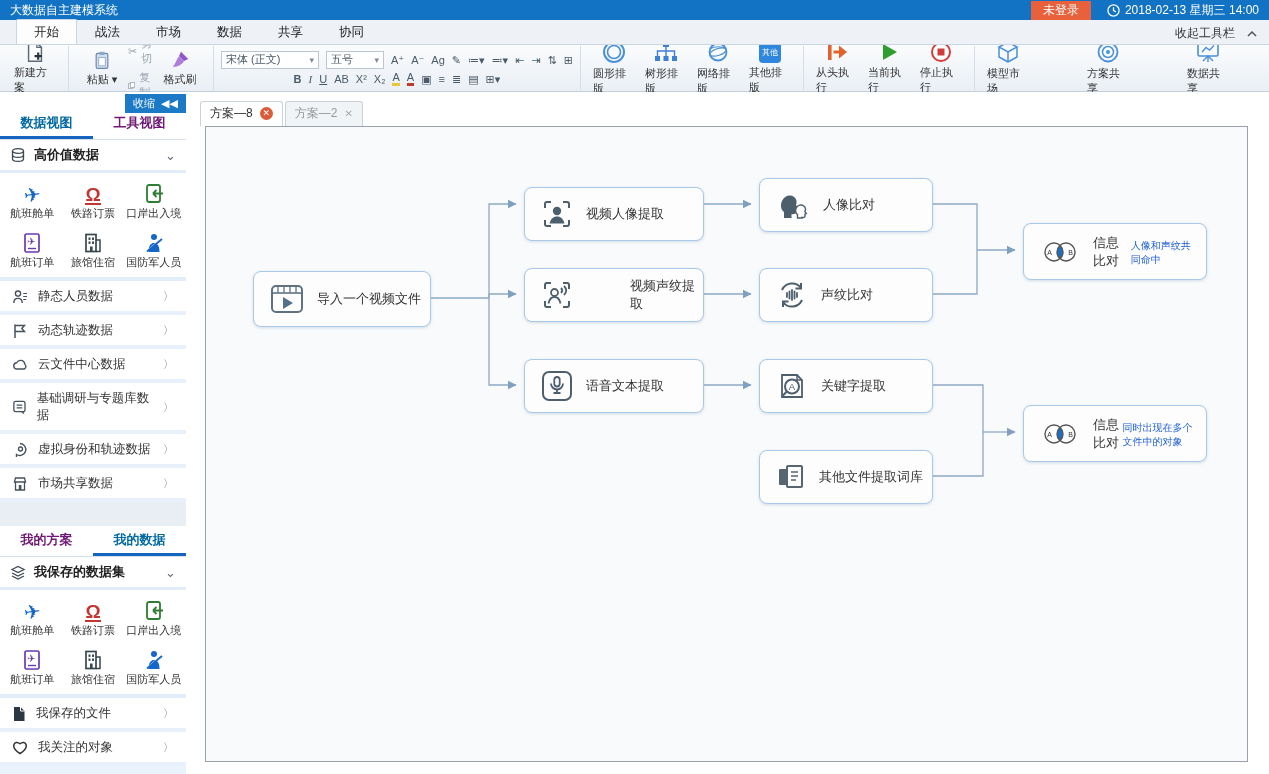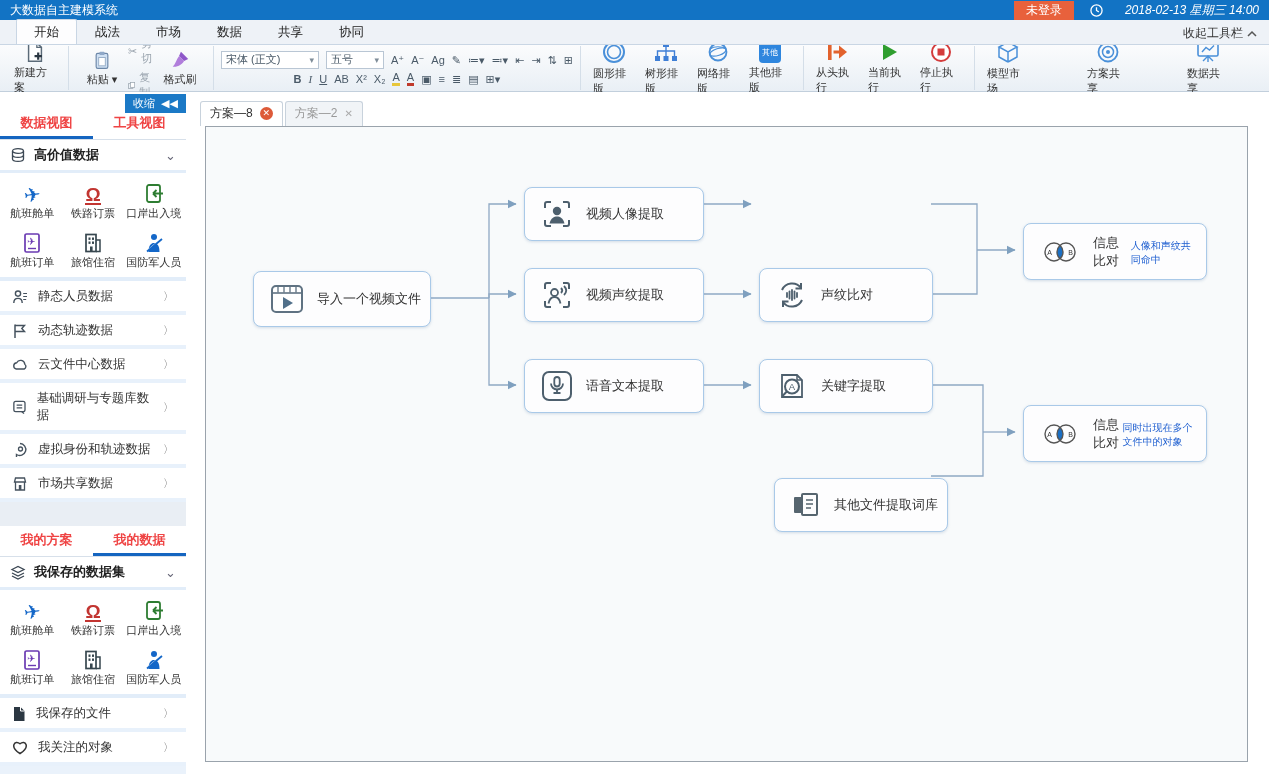--- a/index.html
+++ b/index.html
@@ -1,26 +1,26 @@
 <!DOCTYPE html>
 <html><head>
 <meta charset="utf-8">
 <style>
   html,body{margin:0;padding:0;}
   body{width:1269px;height:774px;font-family:"Liberation Sans","DejaVu Sans",sans-serif;background:#fff;overflow:hidden;position:relative;font-size:12px;color:#333;}
   
   .titlebar{height:20px;background:#1273c4;color:#fff;display:flex;align-items:center;padding:0 10px;font-size:12px;}
   .titlebar .title{flex:1;}
   .badge{background:#e8613c;color:#fff;padding:1px 12px;margin-right:16px;}
-  .clock{display:flex;align-items:center;gap:22px;font-style:italic;}
+  .clock{display:flex;align-items:center;gap:5px;}
   
   .menubar{height:24px;background:#eef2f7;border-bottom:1px solid #c9d6e4;display:flex;align-items:flex-end;padding-left:16px;position:relative;}
   .menu-tab{padding:4px 17px 3px;font-size:12.5px;color:#222;cursor:default;border:1px solid transparent;border-bottom:none;}
   .menu-tab.active{background:#fdfdfe;border-color:#c9d6e4;border-radius:2px 2px 0 0;}
-  .collapse-toolbar{position:absolute;right:12px;top:5px;font-size:12px;color:#333;display:flex;gap:4px;align-items:center;}
+  .collapse-toolbar{position:absolute;right:12px;top:5px;font-size:12px;color:#333;display:flex;gap:12px;align-items:center;}
   
   .ribbon{height:44px;background:linear-gradient(#fbfcfd,#e9eff5);border-bottom:1px solid #c2cfdc;display:flex;align-items:stretch;padding:1px 2px;}
   .rgroup{display:flex;align-items:center;padding:0 7px;border-right:1px solid #d4dee8;}
   .big-btn{display:flex;flex-direction:column;align-items:center;justify-content:center;gap:2px;padding:0 5px;font-size:11px;color:#333;min-width:42px;}
   .big-btn svg{display:block;}
   .stack{display:flex;flex-direction:column;justify-content:center;gap:4px;}
   .small-btn{display:flex;align-items:center;gap:4px;font-size:11px;color:#9aa4ae;}
   .font-group{display:flex;flex-direction:column;justify-content:center;gap:3px;}
   .font-row{display:flex;align-items:center;gap:7px;font-size:11px;color:#4a5a68;}
   .dd{border:1px solid #b9c6d4;background:#fff;height:16px;display:flex;align-items:center;justify-content:space-between;padding:0 4px;width:88px;font-size:11px;}
@@ -34,22 +34,22 @@
   .g.hl{border-bottom:3px solid #e7c63a;line-height:11px;}
   .rail{color:#c23531;font-weight:bold;font-size:19px;line-height:20px;position:relative;display:inline-block;padding:0 2px;}
   .rail .bar{position:absolute;left:2px;right:2px;bottom:0;height:2.5px;background:#c23531;}
   .other-badge{width:22px;height:22px;background:#2e86de;color:#fff;border-radius:4px;font-size:8px;display:flex;align-items:center;justify-content:center;}
   
   .content{display:flex;height:685px;}
   
   .sidebar{width:186px;position:relative;background:#fff;flex:none;}
   .collapse-btn{position:absolute;top:2px;right:0;background:#1b79c6;color:#fff;font-size:11px;padding:2px 8px;display:flex;align-items:center;gap:6px;}
   .side-tabs{display:flex;margin-top:17px;border-bottom:1px solid #d7e0ea;}
-  .side-tab{flex:1;text-align:center;font-size:13px;font-weight:bold;padding:5px 0 4px;color:#ef4444;border-bottom:3px solid transparent;}
-  .side-tab.active{color:#ef4444;border-bottom-color:#1565c0;}
+  .side-tab{flex:1;text-align:center;font-size:13px;font-weight:bold;padding:5px 0 4px;color:#701a75;border-bottom:3px solid transparent;}
+  .side-tab.active{color:#0369a1;border-bottom-color:#1565c0;}
   .section-header{display:flex;align-items:center;gap:8px;padding:6px 10px;font-size:13px;font-weight:bold;color:#222;border-bottom:3px solid #e2edf9;background:#fff;}
   .section-header .chev{margin-left:auto;color:#667;font-weight:normal;}
   .icon-grid{display:grid;grid-template-columns:repeat(3,1fr);padding:4px 2px 2px;border-bottom:4px solid #e2edf9;}
   .grid-item{display:flex;flex-direction:column;align-items:center;gap:1px;padding:4px 0 5px;font-size:11px;color:#333;}
   .grid-item .gi{height:24px;display:flex;align-items:flex-end;justify-content:center;}
   .cat-row{display:flex;align-items:center;gap:10px;padding:7px 12px 6px;font-size:12.5px;color:#333;border-bottom:4px solid #e8f1fb;background:#fff;}
   .cat-row .chevr{margin-left:auto;color:#777;font-size:11px;}
   .panel-gap{height:24px;background:#e9eef4;}
   .side-endstrip{height:16px;background:#eaf2fb;}
   .plane-glyph{font-size:20px;color:#1467c8;line-height:20px;display:inline-block;transform:rotate(-8deg);}
@@ -561,21 +561,21 @@
                 <path d="M22 4 H26 Q28 4 28 6 V10"></path>
                 <path d="M28 22 V26 Q28 28 26 28 H22"></path>
                 <path d="M10 28 H6 Q4 28 4 26 V22"></path>
               </g>
               <circle cx="16" cy="13" r="4.2" fill="#4d5f6d"></circle>
               <path d="M8.5 25.5 C10 20 13 18.5 16 18.5 C19 18.5 22 20 23.5 25.5 Z" fill="#4d5f6d"></path>
             </svg>
         </span>
         <span class="n-label">视频人像提取</span>
       </div>
-      <div class="node" style="left:318px;top:141px;width:178px;height:52px;">
+      <div class="node" style="left:318px;top:141px;width:178px;height:52px;gap:44px;">
         <span class="n-icon">
           <svg width="32" height="32" viewBox="0 0 32 32">
               <g fill="none" stroke="#4d5f6d" stroke-width="2">
                 <path d="M4 10 V6 Q4 4 6 4 H10"></path>
                 <path d="M22 4 H26 Q28 4 28 6 V10"></path>
                 <path d="M28 22 V26 Q28 28 26 28 H22"></path>
                 <path d="M10 28 H6 Q4 28 4 26 V22"></path>
               </g>
               <g fill="none" stroke="#4d5f6d" stroke-width="1.8">
                 <circle cx="13.5" cy="13.5" r="3.5"></circle>
@@ -592,20 +592,29 @@
           <svg width="32" height="32" viewBox="0 0 32 32">
               <rect x="2" y="2" width="28" height="28" rx="6" fill="none" stroke="#4d5f6d" stroke-width="2"></rect>
               <rect x="13.3" y="7" width="5.4" height="9.5" rx="2.7" fill="none" stroke="#4d5f6d" stroke-width="1.8"></rect>
               <path d="M10 13.5 a6 6 0 0 0 12 0" fill="none" stroke="#4d5f6d" stroke-width="1.8"></path>
               <path d="M16 19.5 V23 M12.5 23 H19.5" stroke="#4d5f6d" stroke-width="1.8"></path>
             </svg>
         </span>
         <span class="n-label">语音文本提取</span>
       </div>
 
+      <div class="node" style="left:553px;top:51px;width:172px;height:52px;">
+        <span class="n-icon">
+          <svg width="34" height="30" viewBox="0 0 34 30">
+              <path d="M8 28 L8 22 C5 20 4 15 6 11 C8 6 14 4 18 7 C21 9 21 13 20 15 L22 18 L20 19 L20 22 C20 24 17 24.5 15.5 24 L15.5 28 Z" fill="#4d5f6d"></path>
+              <path d="M21.5 28 L21.5 24.5 C19.8 23.3 19.2 20.4 20.2 18 C21.5 15 25.3 14 27.8 16 C29.8 17.6 29.6 20.2 28.9 21.6 L30.3 23.5 L29 24.1 L29 26 C29 27.4 27.2 27.8 26 27.4 L26 28 Z" fill="#fdfdfe" stroke="#4d5f6d" stroke-width="1.4"></path>
+            </svg>
+        </span>
+        <span class="n-label">人像比对</span>
+      </div>
       <div class="node" style="left:553px;top:141px;width:172px;height:52px;">
         <span class="n-icon">
           <svg width="32" height="32" viewBox="0 0 32 32">
               <path d="M6 11 A11 11 0 0 1 25 9" fill="none" stroke="#4d5f6d" stroke-width="2"></path>
               <path d="M25 4 V9.5 H19.5" fill="none" stroke="#4d5f6d" stroke-width="2"></path>
               <path d="M26 21 A11 11 0 0 1 7 23" fill="none" stroke="#4d5f6d" stroke-width="2"></path>
               <path d="M7 28 V22.5 H12.5" fill="none" stroke="#4d5f6d" stroke-width="2"></path>
               <g stroke="#4d5f6d" stroke-width="1.8" stroke-linecap="round">
                 <path d="M11 14 V18"></path>
                 <path d="M13.5 12.5 V19.5"></path>
@@ -622,21 +631,21 @@
           <svg width="32" height="30" viewBox="0 0 32 30">
               <path d="M6 4 H21 L26 9 V26 H6 Z" fill="none" stroke="#4d5f6d" stroke-width="1.8"></path>
               <path d="M21 4 V9 H26" fill="none" stroke="#4d5f6d" stroke-width="1.5"></path>
               <circle cx="16" cy="15.5" r="7" fill="#fdfdfe" stroke="#4d5f6d" stroke-width="2"></circle>
               <text x="16" y="19" font-size="9.5" text-anchor="middle" fill="#4d5f6d" font-family="Liberation Sans, sans-serif">A</text>
               <path d="M10.8 20.5 L6.5 25" stroke="#4d5f6d" stroke-width="2"></path>
             </svg>
         </span>
         <span class="n-label">关键字提取</span>
       </div>
-      <div class="node" style="left:568px;top:323px;width:172px;height:52px;margin-top:28px;">
+      <div class="node" style="left:553px;top:323px;width:172px;height:52px;">
         <span class="n-icon">
           <svg width="30" height="28" viewBox="0 0 30 28">
               <rect x="3" y="6" width="12" height="16" rx="1" fill="#56656f"></rect>
               <rect x="11" y="3" width="15" height="21" rx="1" fill="#fdfdfe" stroke="#56656f" stroke-width="2"></rect>
               <path d="M15 9 H22 M15 13 H22 M15 17 H20" stroke="#56656f" stroke-width="1.5"></path>
             </svg>
         </span>
         <span class="n-label">其他文件提取词库</span>
       </div>
 

